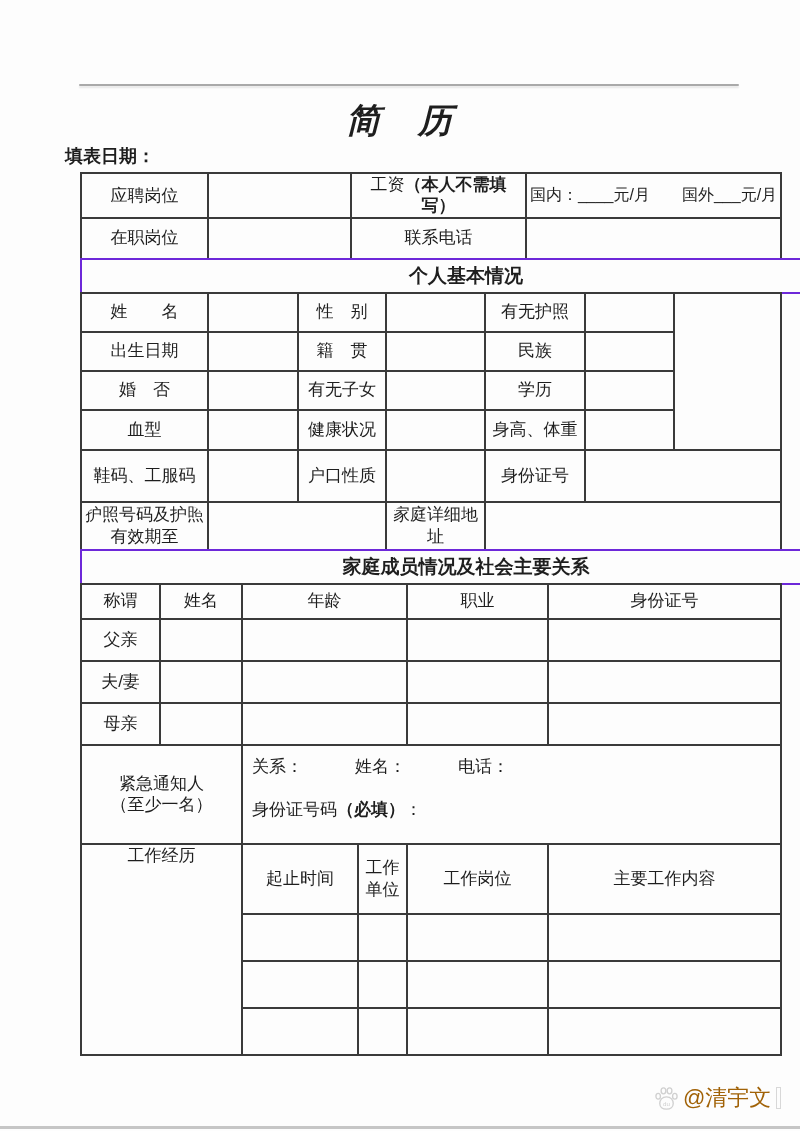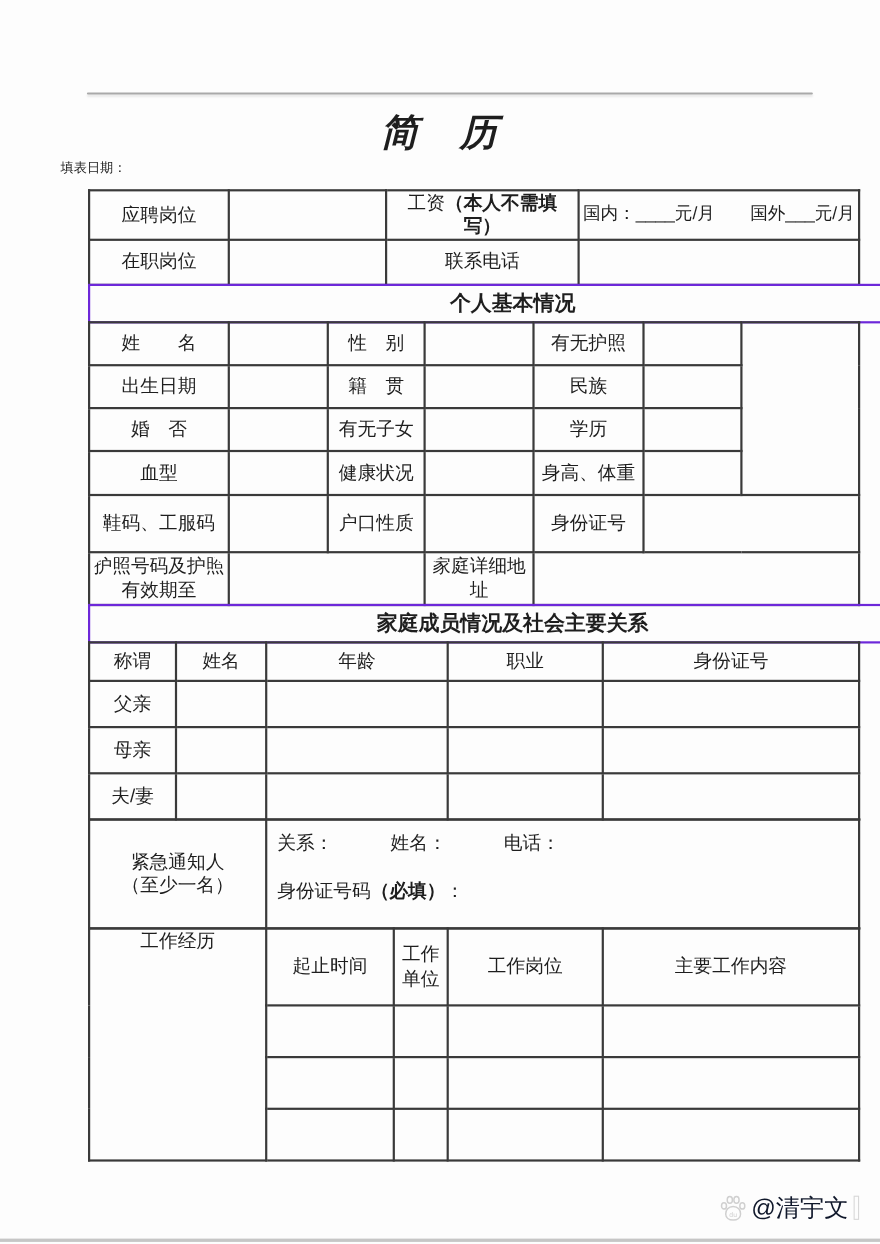--- a/index.html
+++ b/index.html
@@ -6,37 +6,37 @@
   body{
     width:800px;height:1131px;position:relative;overflow:hidden;
     background:#fdfdfd;color:#1e1e1e;
     font-family:"Liberation Sans","DejaVu Sans",sans-serif;
   }
   .top-line{position:absolute;left:79px;top:84px;width:660px;height:2px;
     background:#a9a9a9;border-radius:2px;box-shadow:0 2px 2px rgba(0,0,0,.10);}
   .bottom-line{position:absolute;left:0;top:1126px;width:800px;height:3px;background:#c6c6c6;}
   .page-title{position:absolute;left:0;top:98px;width:800px;text-align:center;
     font-size:34px;font-weight:bold;letter-spacing:2px;}
-  .fill-date{position:absolute;left:55px;top:144px;font-size:12px;font-weight:normal;}
+  .fill-date{position:absolute;left:65px;top:144px;font-size:18px;font-weight:bold;}
   .form{position:absolute;left:80px;top:172px;width:772px;}
   table{border-collapse:collapse;table-layout:fixed;width:700px;margin-top:-2px;}
   table.first{margin-top:0;}
   td{border:2px solid #3a3a3a;padding:0 4px;text-align:center;vertical-align:middle;
      font-size:17px;line-height:1.25;overflow:hidden;}
   .sec-hdr{border:2px solid #6d28d9;margin-top:-2px;height:32px;display:flex;
      align-items:center;justify-content:center;font-weight:bold;font-size:19px;}
   .b{font-weight:bold;}
   .salary-val{font-size:16px;white-space:nowrap;padding:0 2px;}
   .tight{padding:0 2px;margin-top:25px;}
   .em-content{text-align:left;vertical-align:top;padding:10px 6px 0 9px;}
   .em-line1 span{margin-right:52px;}
   .em-line2{margin-top:22px;}
   .work-label{vertical-align:top;}
   .watermark{position:absolute;left:653px;top:1083px;display:flex;align-items:center;
-     gap:3px;color:#0f172a;font-size:22px;white-space:nowrap;}
+     gap:3px;color:#a16207;font-size:22px;white-space:nowrap;}
   .wm-cut{display:inline-block;width:3px;height:20px;border:1px solid #d8d8d8;margin-left:2px;}
   
   .hA1 td{height:41px;} .hA2 td{height:39px;}
   .hP td{height:37px;} .hP4 td{height:38px;border-radius:12px;} .hShoe td{height:50px;} .hPass td{height:46px;border-radius:24px;}
   .hFh td{height:33px;} .hF td{height:40px;}
   .hEm td{height:87px;}
   .hWh td{height:68px;} .hW td{height:45px;}
 </style>
 </head>
 <body>
@@ -153,28 +153,28 @@
       <td>身份证号</td>
     </tr>
     <tr class="hF">
       <td>父亲</td>
       <td></td>
       <td></td>
       <td></td>
       <td></td>
     </tr>
     <tr class="hF">
+      <td>夫/妻</td>
+      <td></td>
+      <td></td>
+      <td></td>
+      <td></td>
+    </tr>
+    <tr class="hF">
       <td>母亲</td>
-      <td></td>
-      <td></td>
-      <td></td>
-      <td></td>
-    </tr>
-    <tr class="hF">
-      <td>夫/妻</td>
       <td></td>
       <td></td>
       <td></td>
       <td></td>
     </tr>
   </tbody>
     </table>
 
   <table>
     <colgroup>

